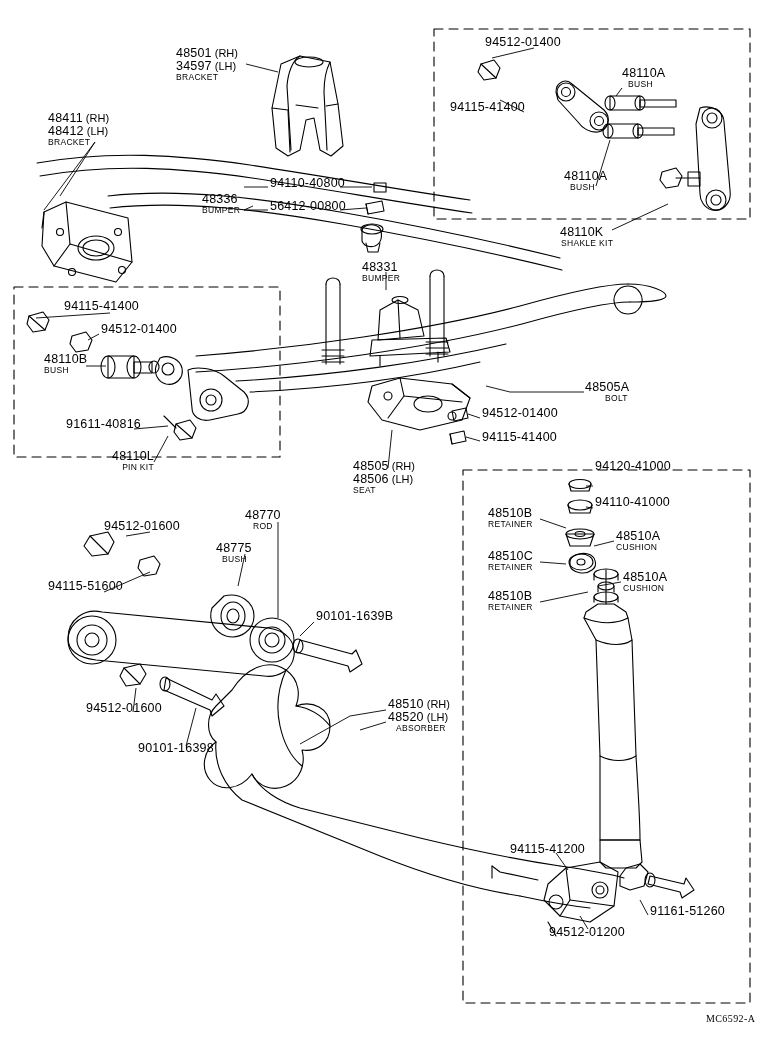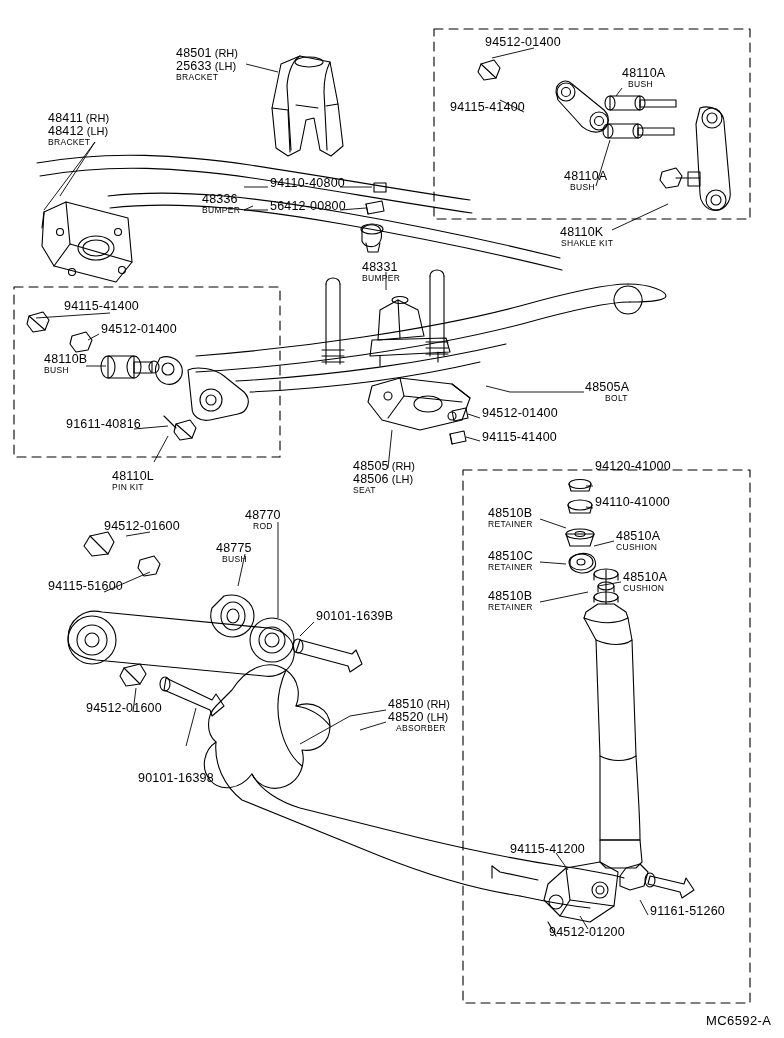--- a/index.html
+++ b/index.html
@@ -3,22 +3,22 @@
 <meta charset="utf-8">
 <style>
   html,body{margin:0;padding:0;background:#ffffff;}
   body{width:784px;height:1038px;position:relative;overflow:hidden;
        font-family:"Liberation Sans",sans-serif;color:#000;}
   #sheet{position:absolute;left:0;top:0;width:784px;height:1038px;}
   svg.layer{position:absolute;left:0;top:0;width:784px;height:1038px;}
   .lbl{position:absolute;white-space:nowrap;line-height:1.02;}
   .pn{font-size:12.5px;letter-spacing:.2px;}
   .sub{font-size:8.5px;letter-spacing:.3px;}
-  .code{font-size:13px;letter-spacing:.4px;}
-  .ctr{text-align:left;margin-top:20px;}
+  .code{font-size:10px;letter-spacing:.4px;font-family:Liberation Serif, serif;}
+  .ctr{text-align:right;}
   .row{display:flex;align-items:baseline;gap:3px;}
   .row .sfx{font-size:11px;}
 </style>
 </head>
 <body>
 
 <div id="sheet">
 
   <svg class="layer" viewBox="0 0 784 1038">
     <g fill="none" stroke="#000" stroke-width="1.1" stroke-linecap="round" stroke-linejoin="round">
@@ -251,21 +251,21 @@
       <path d="M588 929 L580 916"></path>
     </g>
   </svg>
 
   <div class="lbl" style="left:176px;top:47px">
     <div class="row">
         <span class="pn">48501</span>
         <span class="sfx">(RH)</span>
       </div>
     <div class="row">
-        <span class="pn">25633</span>
+        <span class="pn">34597</span>
         <span class="sfx">(LH)</span>
       </div>
     <div class="sub">BRACKET</div>
   </div>
 
   <div class="lbl" style="left:48px;top:112px">
     <div class="row">
         <span class="pn">48411</span>
         <span class="sfx">(RH)</span>
       </div>
@@ -386,21 +386,21 @@
     <div class="pn">48775</div>
     <div class="sub" style="margin-left:6px">BUSH</div>
   </div>
 
   <div class="lbl pn" style="left:48px;top:580px">94115-51600</div>
 
   <div class="lbl pn" style="left:316px;top:610px">90101-1639B</div>
 
   <div class="lbl pn" style="left:86px;top:702px">94512-01600</div>
 
-  <div class="lbl pn" style="left:138px;top:772px">90101-16398</div>
+  <div class="lbl pn" style="left:138px;top:742px">90101-16398</div>
 
   <div class="lbl" style="left:388px;top:698px">
     <div class="row">
         <span class="pn">48510</span>
         <span class="sfx">(RH)</span>
       </div>
     <div class="row">
         <span class="pn">48520</span>
         <span class="sfx">(LH)</span>
       </div>

